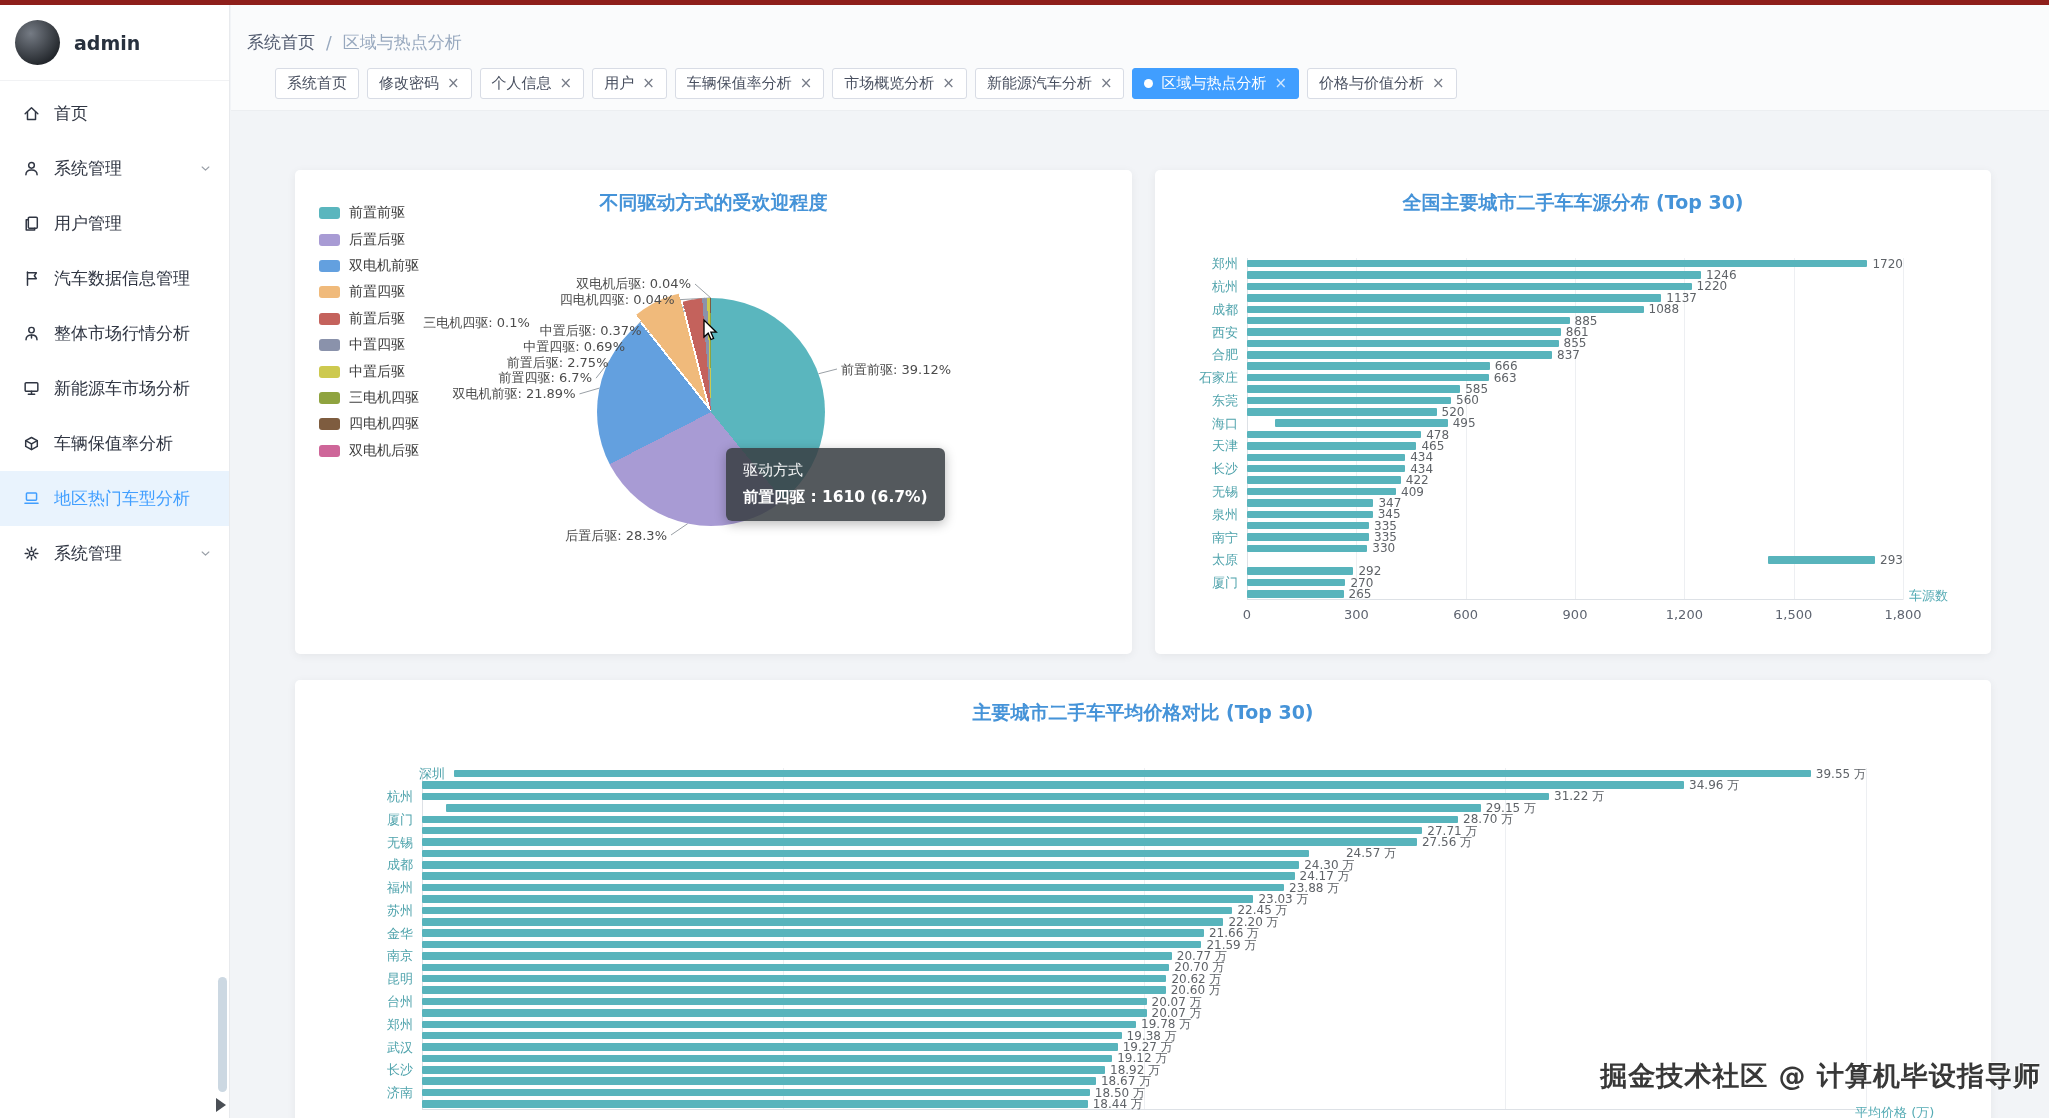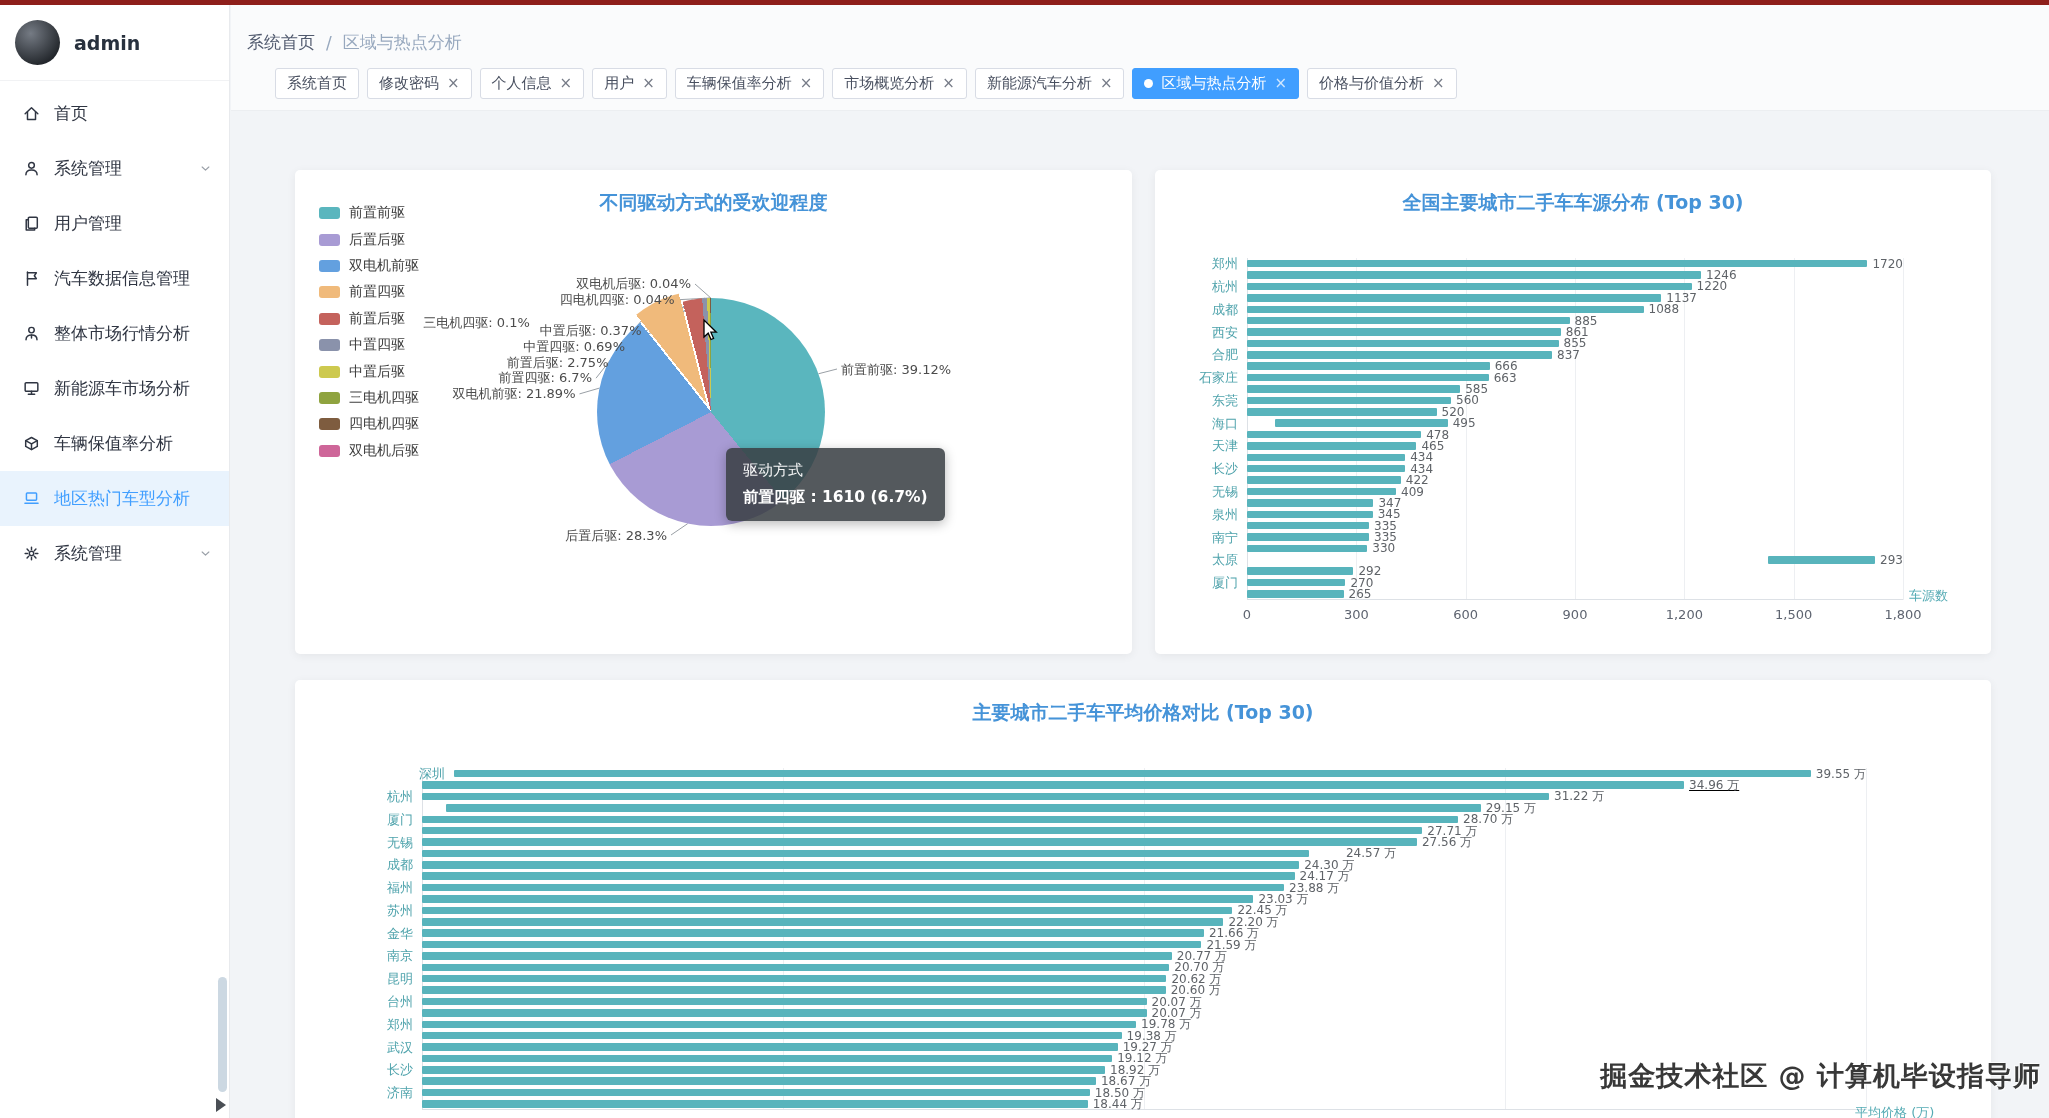--- a/index.html
+++ b/index.html
@@ -453,21 +453,21 @@
       <div class="tick" style="left: 849px; top: 437px;">20 万</div>
       <div class="tick" style="left: 1210px; top: 437px;">30 万</div>
       <div class="tick" style="left: 1571px; top: 437px;">40 万</div>
       <div class="axis-name" style="left: 1560px; top: 424px;">平均价格 (万)</div>
       <div class="hbar-rows" style="left: 127px; top: 88px; width: 1444px; height: 342px;">
         <div class="hbar-row" style="height: 11.4px; margin-left: 32px;">
           <span class="hbar-label">深圳</span>
           <div class="hbar-bar" style="width:98.87499999999999%;background:#58B4BC"></div>
           <span class="hbar-val">39.55 万</span>
         </div>
-        <div class="hbar-row" style="height: 11.4px; text-decoration: underline;">
+        <div class="hbar-row" style="height: 11.4px;">
           <div class="hbar-bar" style="width:87.4%;background:#58B4BC"></div>
           <span class="hbar-val">34.96 万</span>
         </div>
         <div class="hbar-row" style="height: 11.4px;">
           <span class="hbar-label">杭州</span>
           <div class="hbar-bar" style="width:78.05%;background:#58B4BC"></div>
           <span class="hbar-val">31.22 万</span>
         </div>
         <div class="hbar-row" style="height: 11.4px; padding-left: 24px;">
           <div class="hbar-bar" style="width:72.875%;background:#58B4BC"></div>

